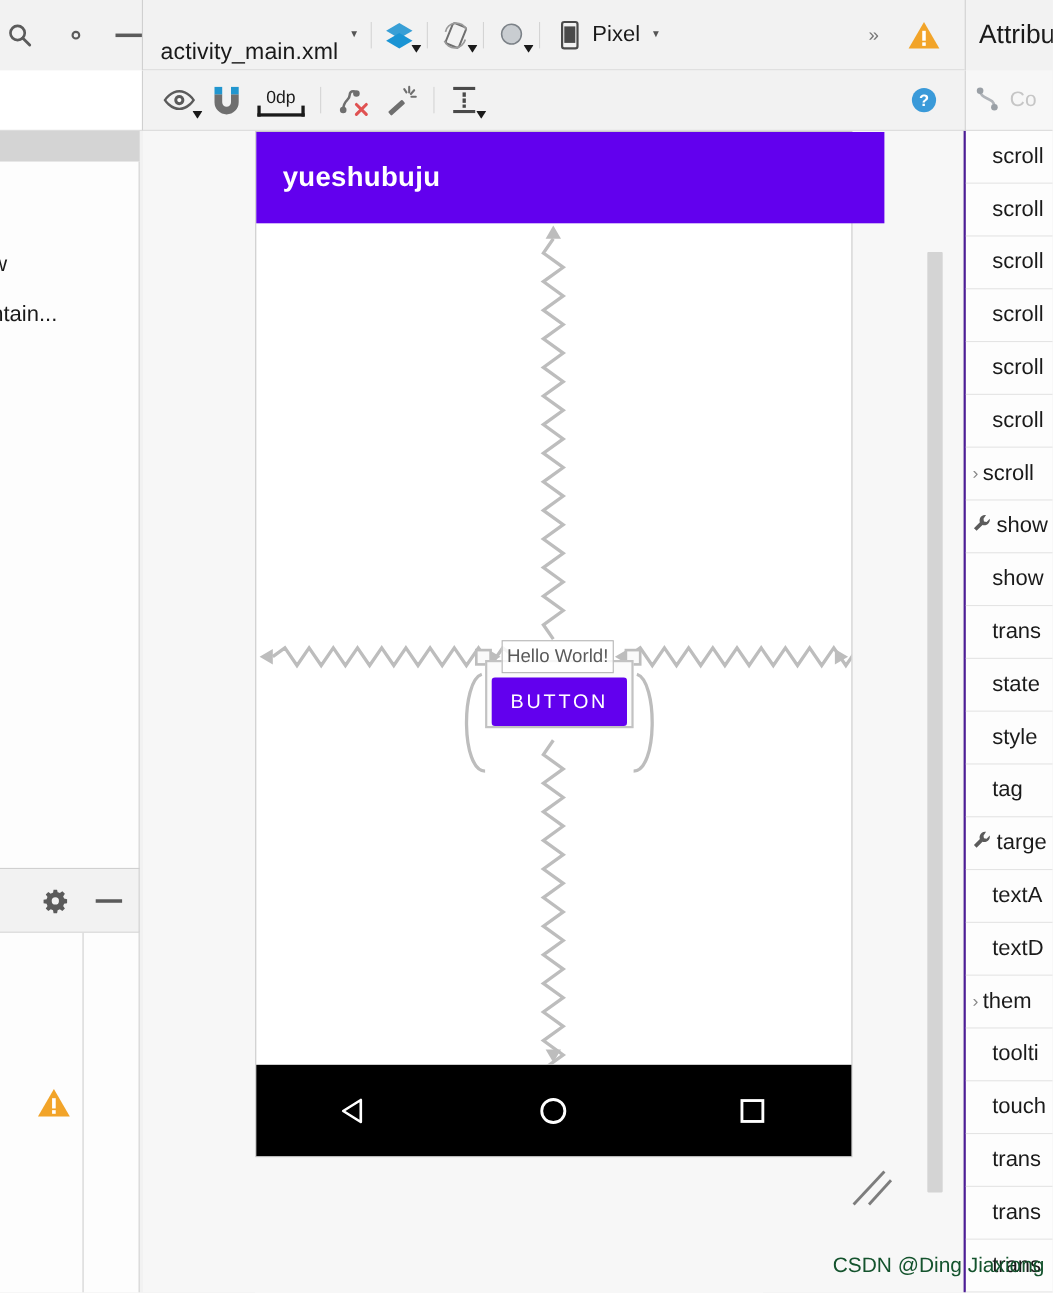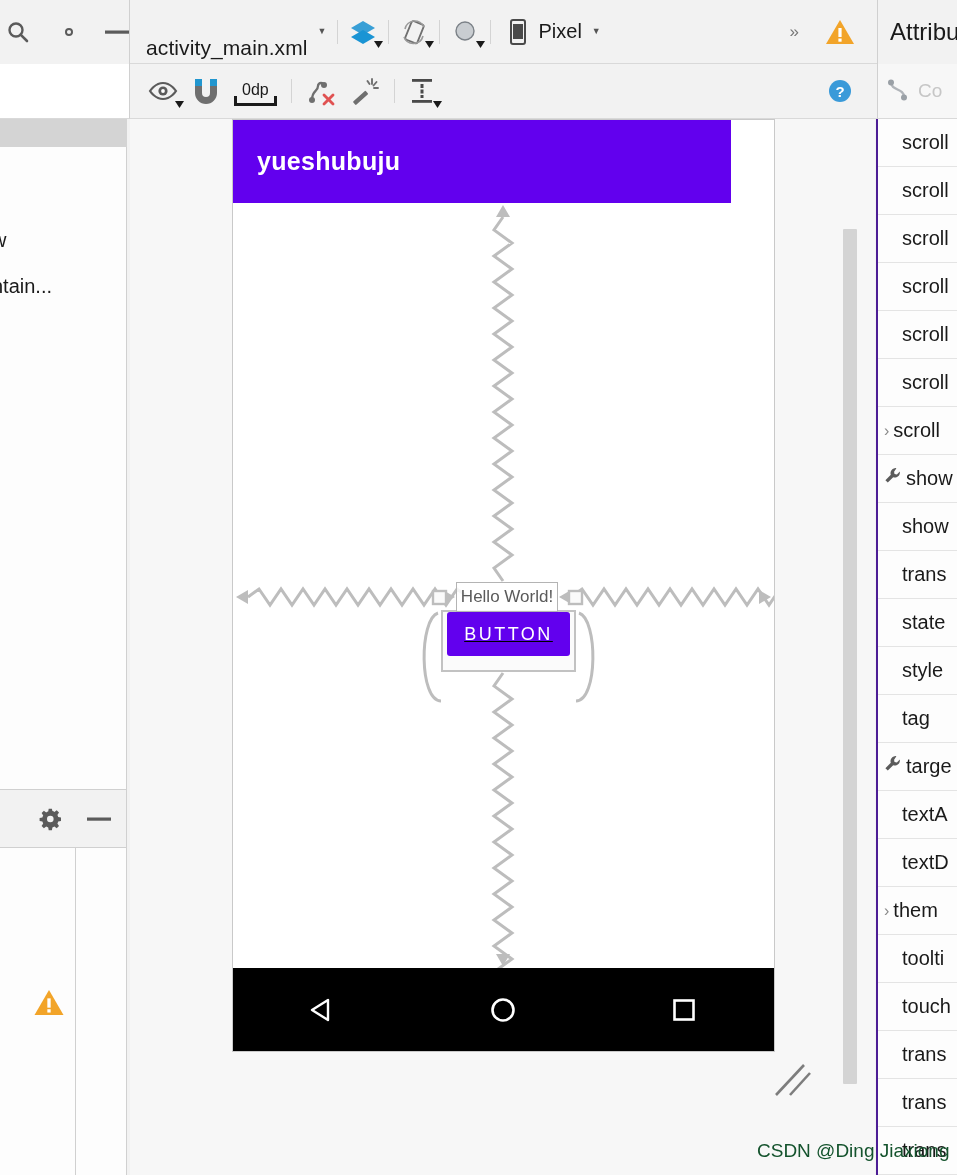--- a/index.html
+++ b/index.html
@@ -104,44 +104,44 @@
   
   .design {
     position: absolute; top: 119px; left: 130px; width: 745px; height: 1056px;
     background: #f7f7f7; overflow: hidden;
   }
   .device {
     position: absolute; left: 102px; top: 0px; width: 543px; height: 933px;
     background: #ffffff; border: 1px solid #c9c9c9;
   }
   .appbar {
-    position: absolute; left: 0; top: 0; width: 498px; height: 83px;
+    position: absolute; left: 0; top: 0; width: 571px; height: 83px;
     display: flex; align-items: center; padding-left: 24px;
   }
   .appbar-title {
     color: #ffffff; font-size: 25px; font-weight: bold; letter-spacing: .3px;
   }
   .navbar {
     position: absolute; left: 0; top: 848px; width: 541px; height: 83px;
     background: #000000; display: flex; align-items: center;
     justify-content: space-around;
   }
   .nav-ico svg { display: block; }
 
   
   .tv-hello {
     position: absolute; left: 223px; top: 462px; width: 102px; height: 30px;
     border: 1px solid #b4b4b4; background: rgba(255,255,255,.85);
     display: flex; align-items: center; justify-content: center;
     font-size: 17px; color: #5a5a5a; z-index: 6;
   }
   .btn-wrap {
-    position: absolute; left: 208px; top: 490px; width: 135px; height: 62px;
+    position: absolute; left: 208px; top: 480px; width: 135px; height: 62px;
     border: 2px solid #c2c2c2; background: #fbfbfb; z-index: 5;
-    display: flex; align-items: flex-start; justify-content: center; text-decoration: underline;
+    display: flex; align-items: flex-end; justify-content: center;
   }
   .btn {
     width: 123px; height: 44px; border-radius: 3px;
     display: flex; align-items: center; justify-content: center;
     color: #ffffff; font-size: 18px; letter-spacing: 2.5px;
   }
 
   
   .spring { position: absolute; z-index: 3; }
 

